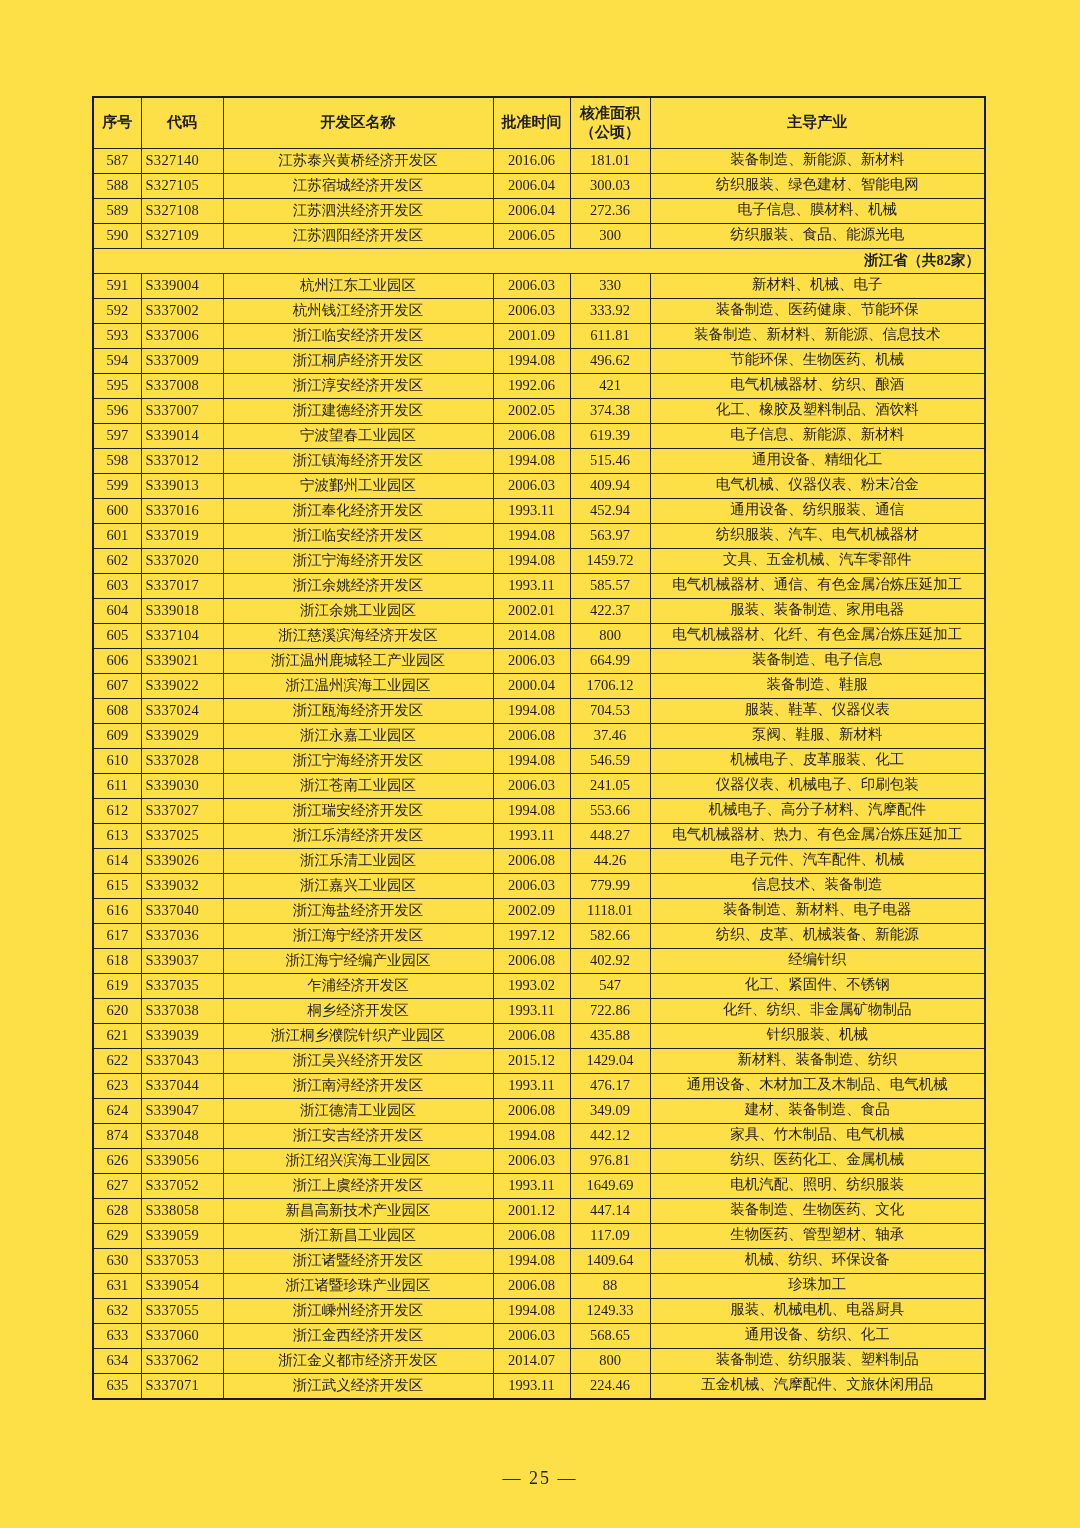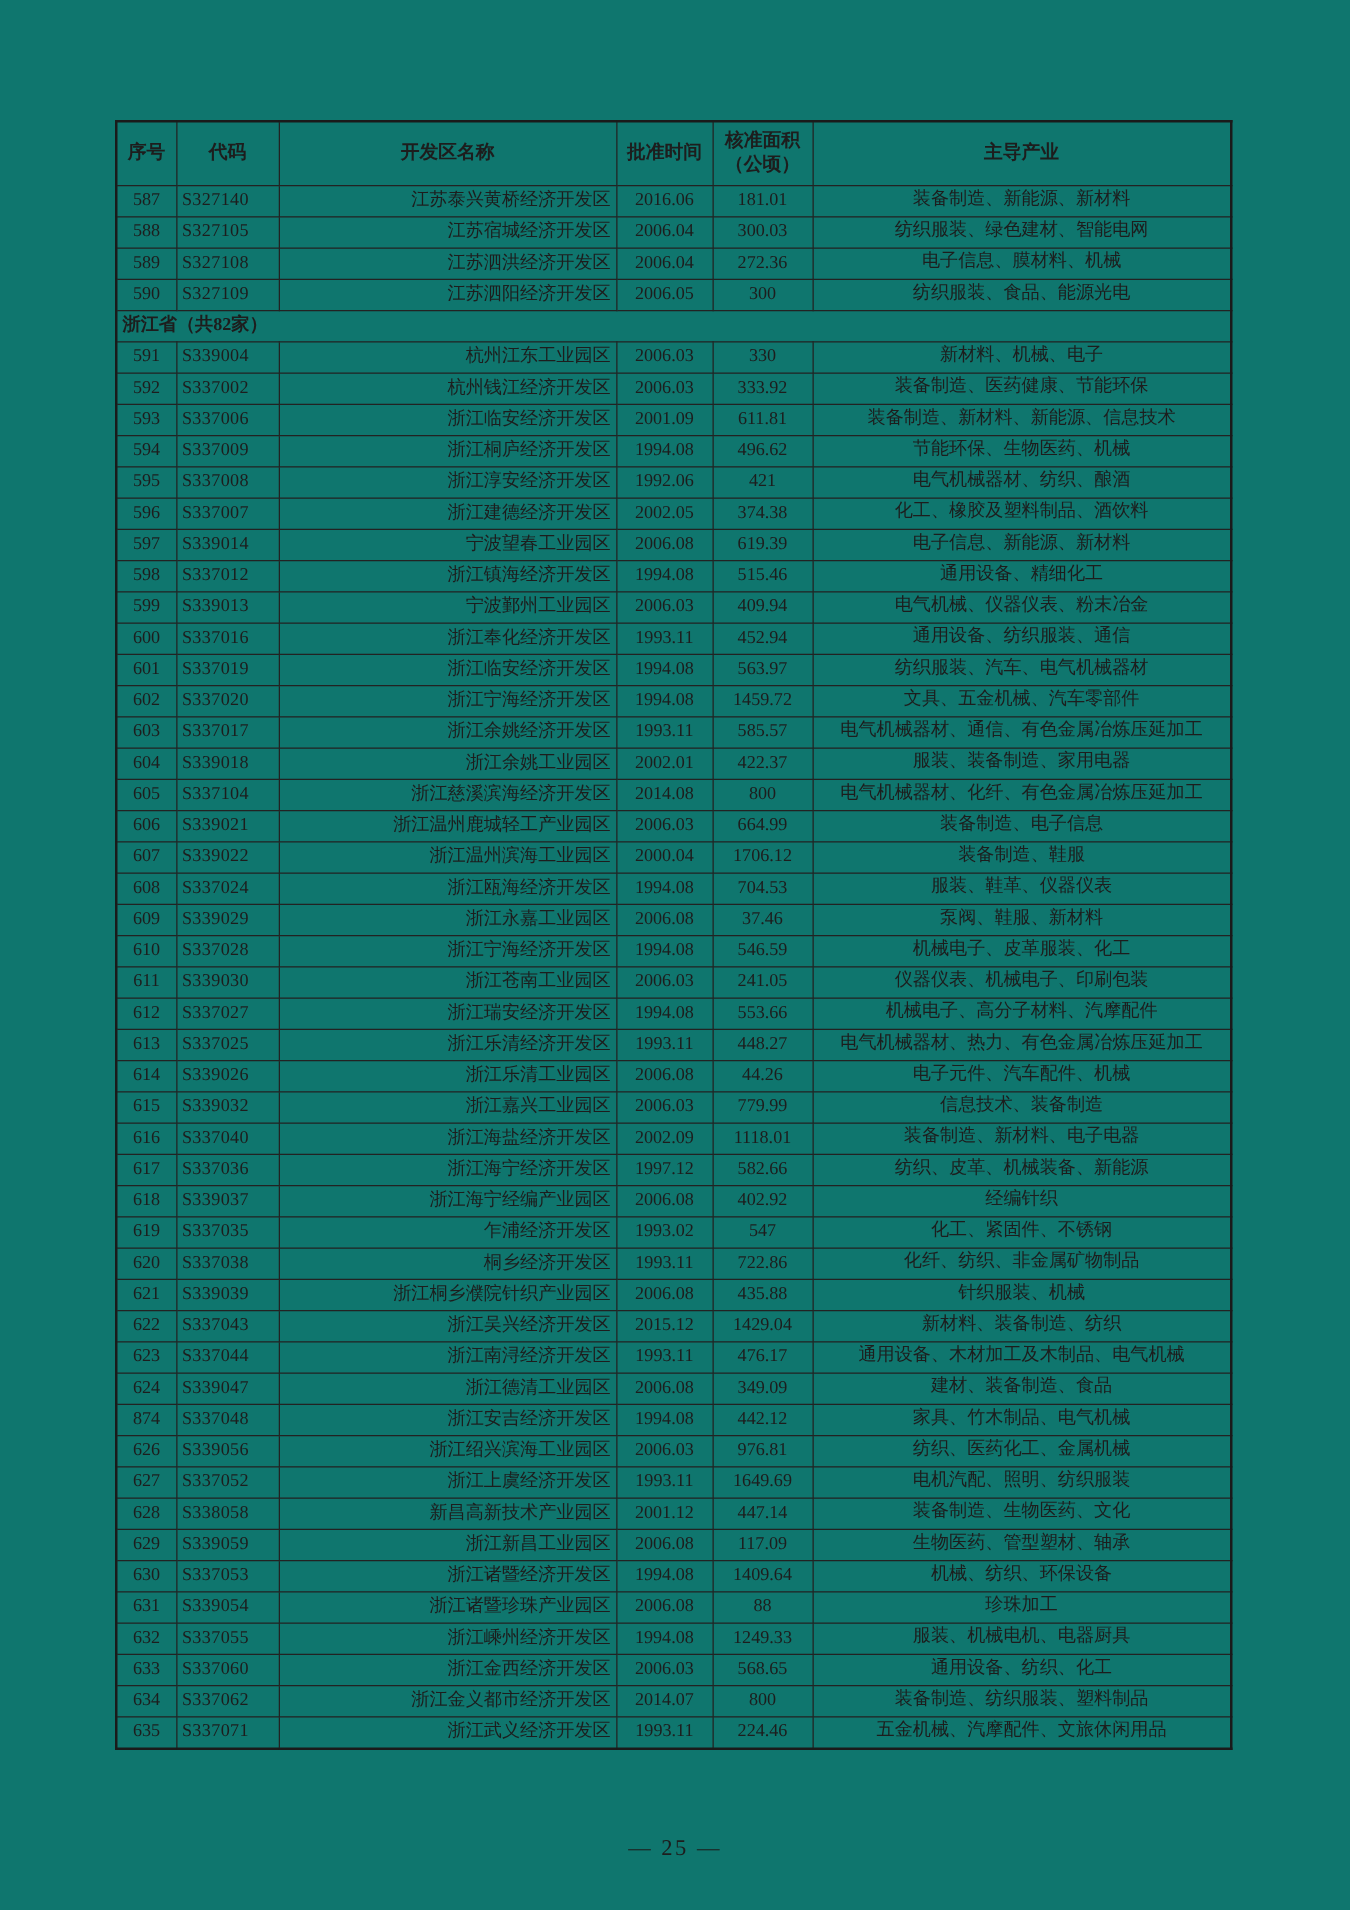--- a/index.html
+++ b/index.html
@@ -1,19 +1,19 @@
 <!DOCTYPE html>
 <html><head>
 <meta charset="utf-8">
 <style>
   html,body { margin:0; padding:0; }
   .page {
     position:relative;
     width:1080px; height:1528px;
-    background:#0f766e;
+    background:#fde047;
     font-family:"Liberation Serif","DejaVu Serif",serif;
     color:#1d1d1d;
     overflow:hidden;
   }
   table.zones {
     position:absolute; left:92px; top:96px;
     width:892px;
     border-collapse:collapse;
     table-layout:fixed;
     border:2px solid #1a1a1a;
@@ -34,28 +34,28 @@
     padding:0 2px;
   }
   .zones td {
     height:24px;
     font-size:14.5px;
     padding:0 4px;
     line-height:1.1;
   }
   .c-no   { text-align:center; }
   .c-code { letter-spacing:0.3px; }
-  .c-name { text-align:right;margin-top:28px; }
+  .c-name { text-align:center;margin-top:28px; }
   .c-date { text-align:center; }
   .c-area { text-align:center; }
   .c-ind  { text-align:center;font-family:Liberation Mono, monospace; }
   .section-cell {
     font-weight:bold;
     font-size:15px;
-    text-align:left;
+    text-align:right;
     padding-left:6px;
     border-radius:12px;
   }
   .footer {
     position:absolute;
     left:0; top:1468px;
     width:100%;
     text-align:center;
     font-size:18px;
     color:#1d1d1d;

